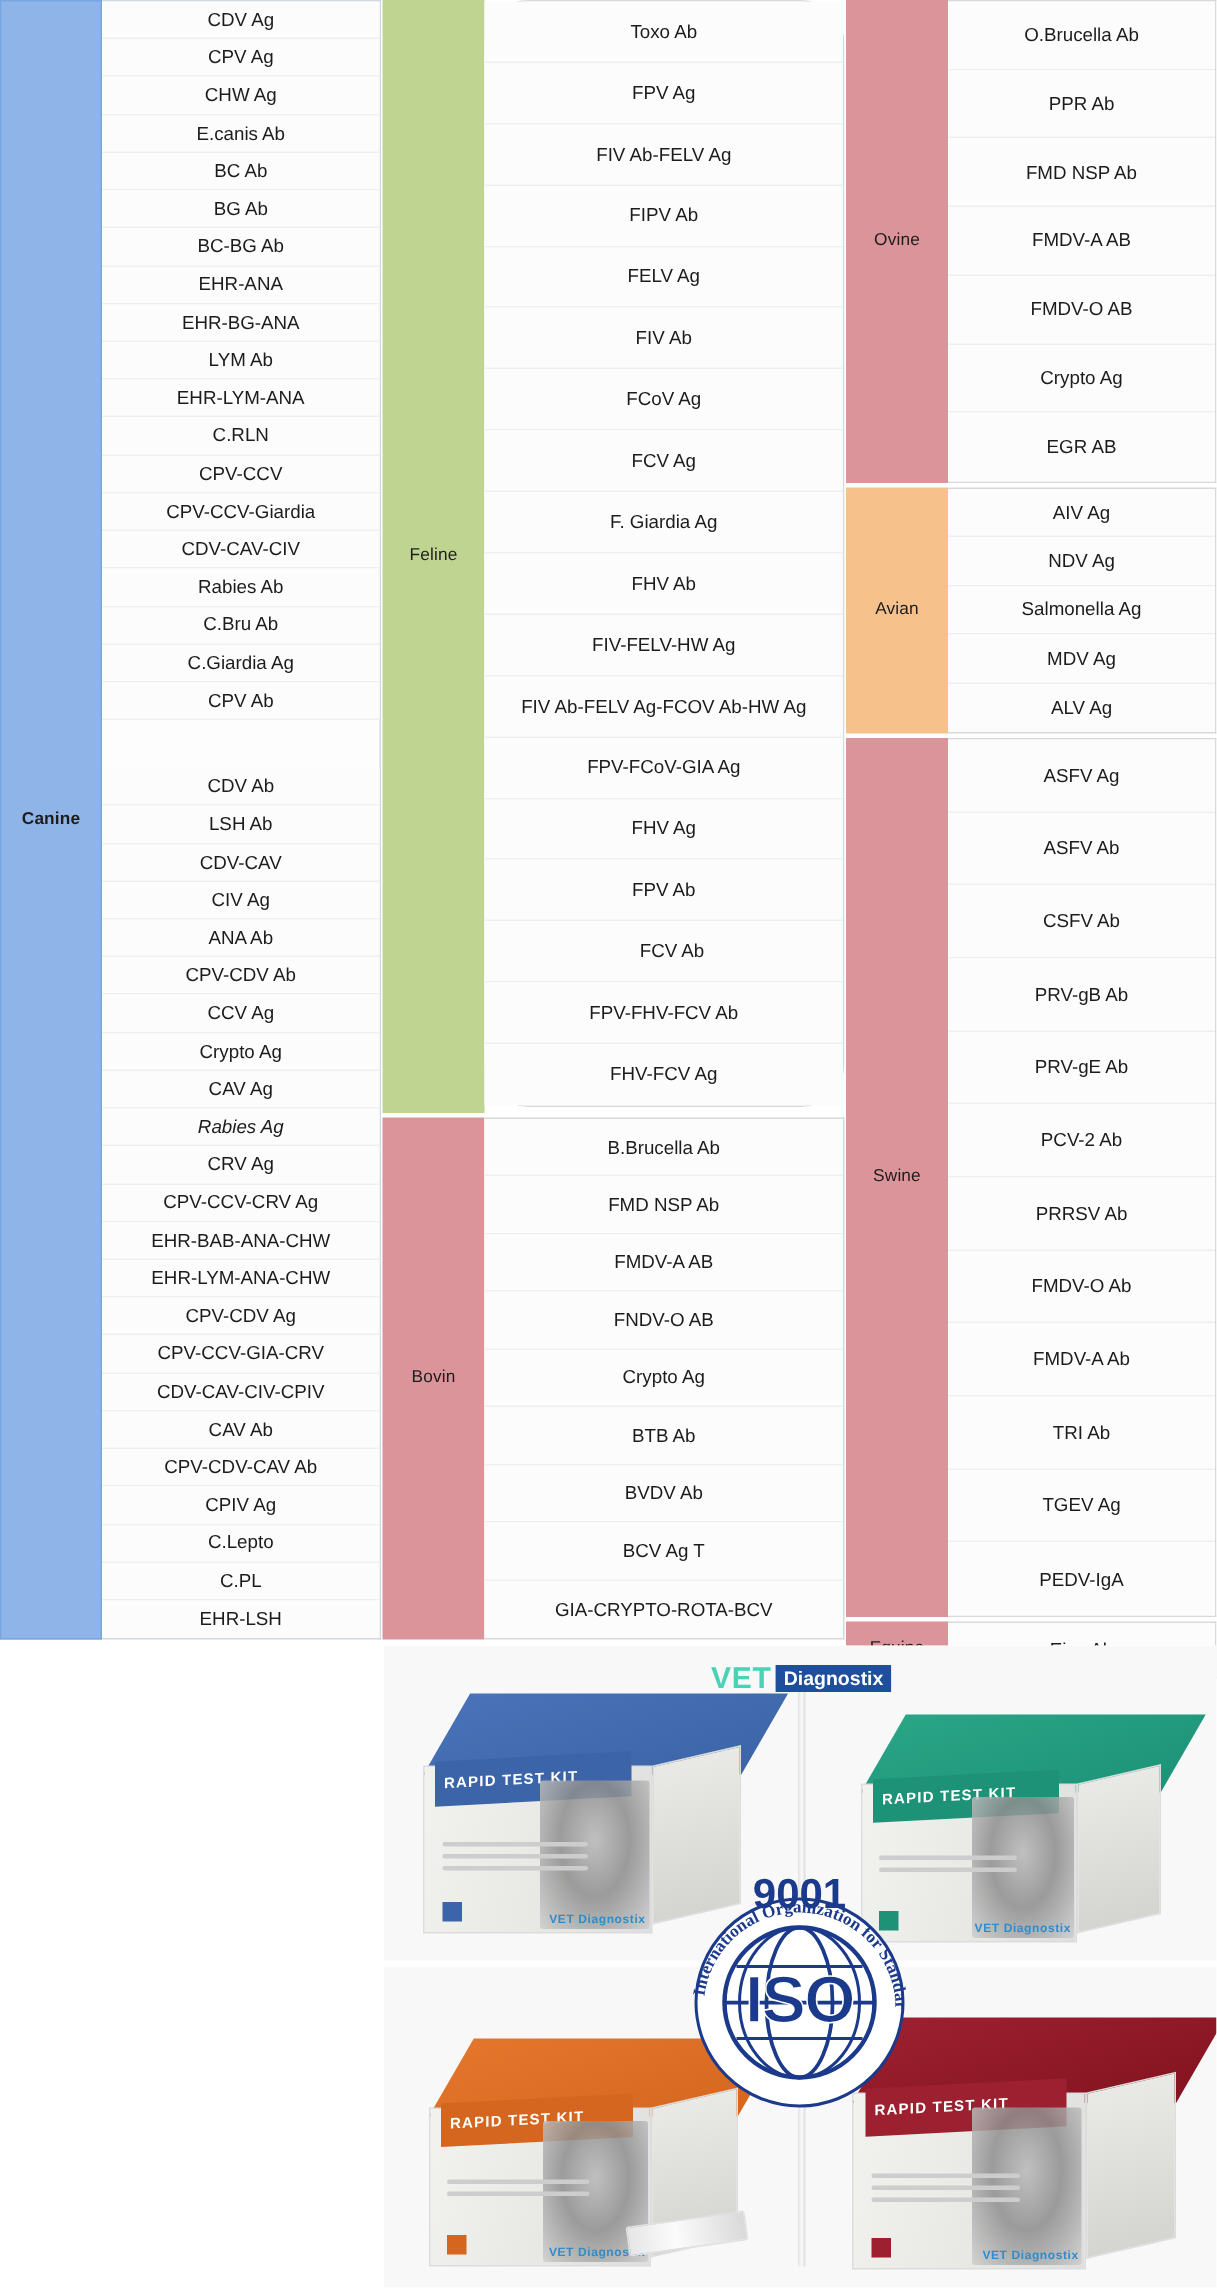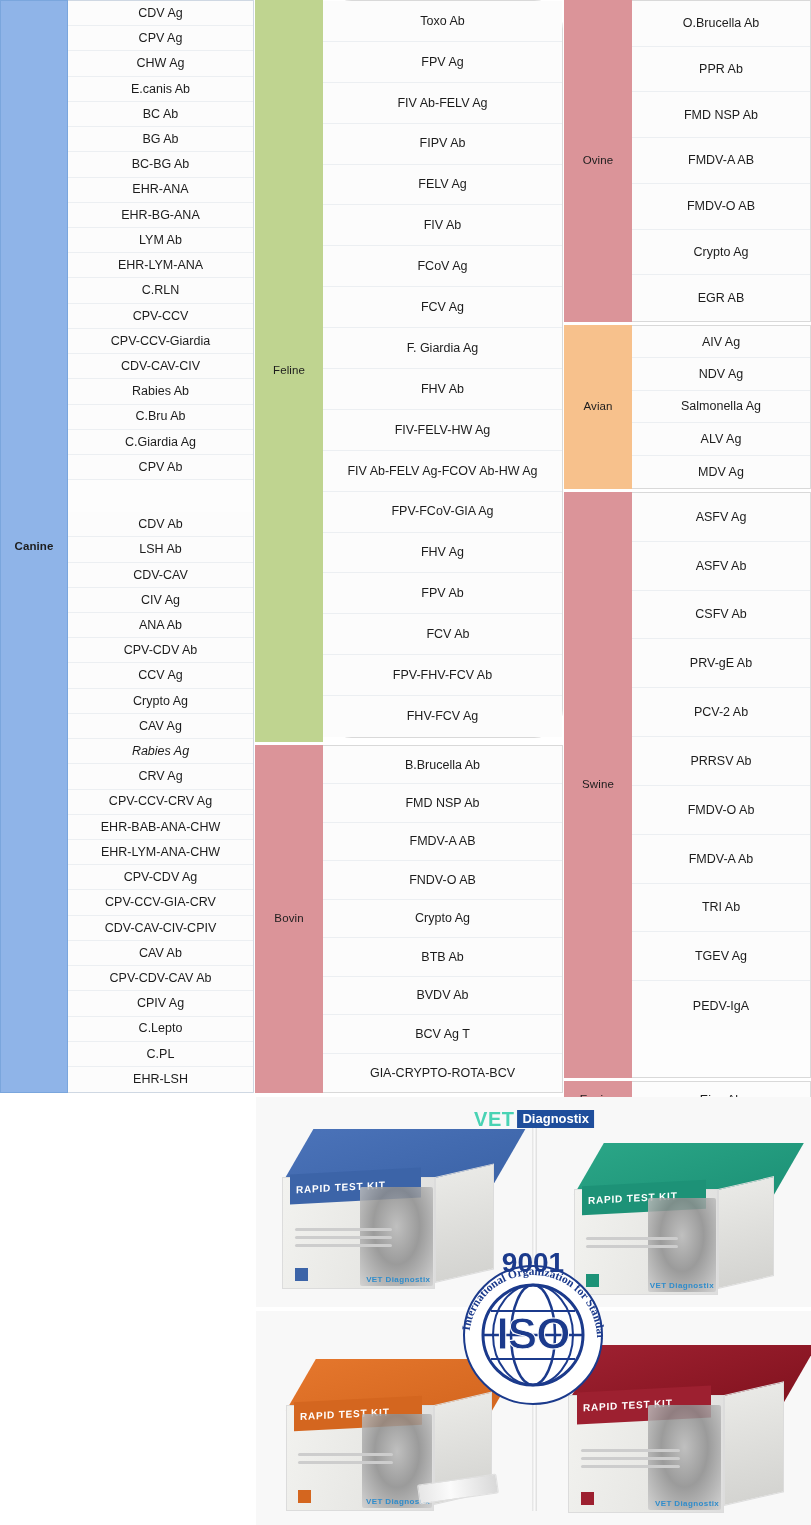--- a/index.html
+++ b/index.html
@@ -491,38 +491,41 @@
           <div class="row" style="height: 32.8px;">
             <span>AIV Ag</span>
           </div>
           <div class="row" style="height: 32.8px;">
             <span>NDV Ag</span>
           </div>
           <div class="row" style="height: 32.8px;">
             <span>Salmonella Ag</span>
           </div>
           <div class="row" style="height: 32.8px;">
+            <span>MDV Ag</span>
+          </div>
+          <div class="row" style="height: 32.8px;">
             <span>ALV Ag</span>
-          </div>
-          <div class="row" style="height: 32.8px;">
-            <span>MDV Ag</span>
           </div>
         </div>
     </div>
     <div class="group">
       <div class="group-label lbl-pink" style="height: 586px;">Swine</div>
       <div class="rows" id="rows-swine" style="height: 586px;">
           <div class="row" style="height: 48.8333px;">
             <span>ASFV Ag</span>
           </div>
           <div class="row" style="height: 48.8333px;">
             <span>ASFV Ab</span>
           </div>
           <div class="row" style="height: 48.8333px;">
             <span>CSFV Ab</span>
+          </div>
+          <div class="row" style="height: 48.8333px;">
+            <span>PRV-gB Ab</span>
           </div>
           <div class="row" style="height: 48.8333px;">
             <span>PRV-gE Ab</span>
           </div>
           <div class="row" style="height: 48.8333px;">
             <span>PCV-2 Ab</span>
           </div>
           <div class="row" style="height: 48.8333px;">
             <span>PRRSV Ab</span>
           </div>

